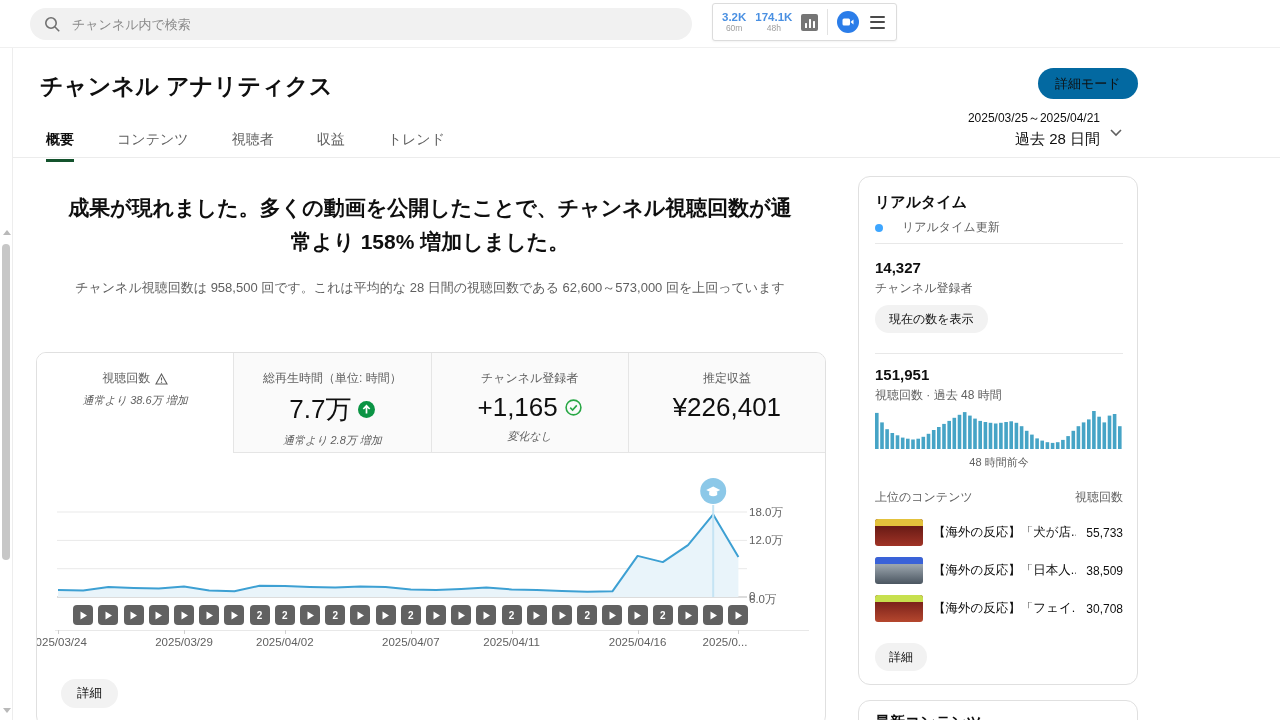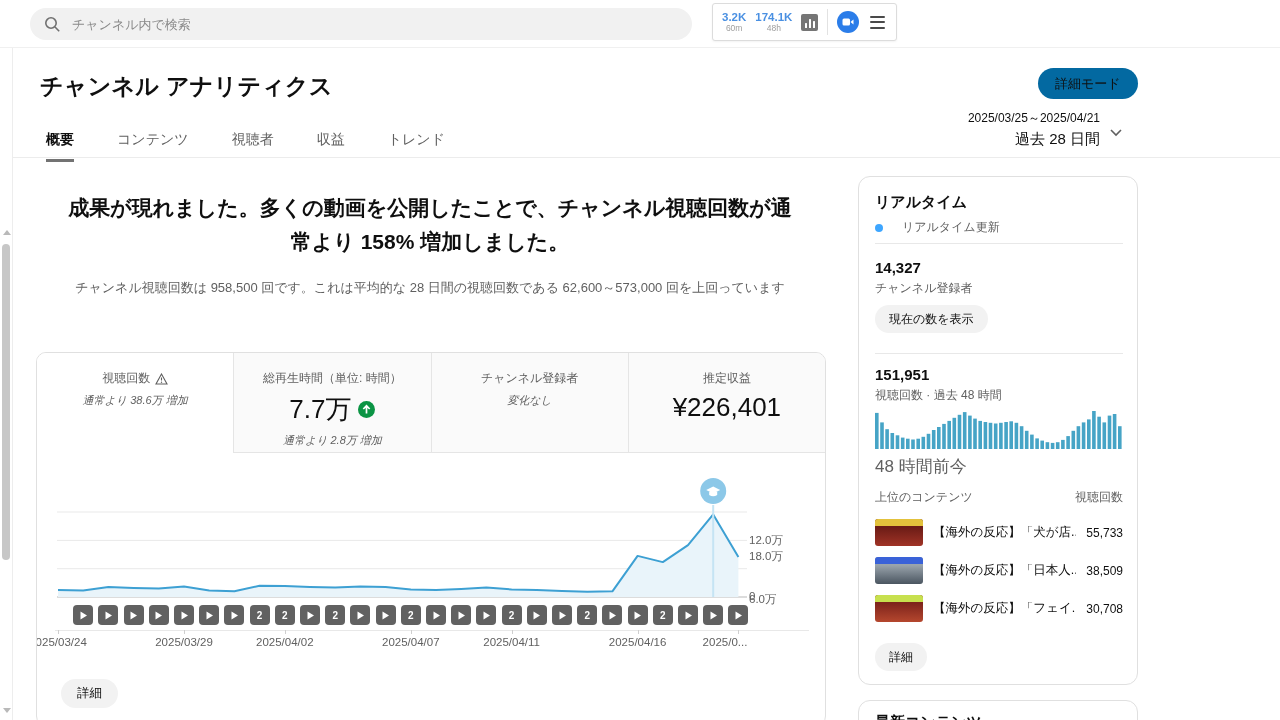--- a/index.html
+++ b/index.html
@@ -31,21 +31,21 @@
     border-right:4px solid transparent;border-bottom:5px solid #b9b9b9}
   .scroll-thumb{position:absolute;left:2px;top:244px;width:8px;height:316px;background:#c7c7c7;border-radius:4px}
   .scroll-down{position:absolute;left:3px;top:708px;width:0;height:0;border-left:4px solid transparent;
     border-right:4px solid transparent;border-top:5px solid #b9b9b9}
   
   .page-title{position:absolute;left:40px;top:71px;font-size:23px;font-weight:700;letter-spacing:.3px}
   .adv-btn{position:absolute;left:1038px;top:68px;height:31px;padding:0 17px;background:#0369a1;border:none;
     border-radius:16px;font-size:13px;font-weight:500;color:#0f0f0f;font-family:inherit;cursor:pointer}
   .tabs{position:absolute;left:46px;top:131px;display:flex;gap:43px}
   .tab{font-size:14px;color:#606060;padding-bottom:10px;cursor:pointer;white-space:nowrap}
-  .tab.active{color:#0f0f0f;font-weight:700;border-bottom:3px solid #737373}
+  .tab.active{color:#0f0f0f;font-weight:700;border-bottom:3px solid #14532d}
   .tabs-underline{position:absolute;left:13px;top:157px;width:1267px;height:1px;background:#ececec}
   .daterange{position:absolute;left:920px;top:110px;width:180px;text-align:right;cursor:pointer}
   .dr-range{font-size:12px;color:#0f0f0f}
   .dr-label{font-size:15px;color:#0f0f0f;margin-top:3px}
   .dr-chev{position:absolute;left:1106px;top:122px}
   
   .insight-headline{position:absolute;left:63px;top:191px;width:734px;text-align:center;font-size:21px;
     font-weight:700;line-height:1.62}
   .insight-sub{position:absolute;left:63px;top:277px;width:734px;text-align:center;font-size:13px;
     color:#606060;line-height:1.7}
@@ -74,22 +74,22 @@
   .rt-card{position:absolute;left:858px;top:176px;width:280px;height:509px;background:#fff;
     border:1px solid #e0e0e0;border-radius:12px}
   .rt-title{position:absolute;left:16px;top:16px;font-size:15px;font-weight:700}
   .rt-live{position:absolute;left:16px;top:42px;display:flex;align-items:center;gap:19px;font-size:12px;color:#606060}
   .rt-dot{width:8px;height:8px;border-radius:50%;background:#3ea6ff}
   .rt-div{position:absolute;left:16px;width:248px;height:1px;background:#e8e8e8}
   .rt-big{position:absolute;left:16px;font-size:15px;font-weight:700}
   .rt-sub{position:absolute;left:16px;font-size:12px;color:#606060}
   .rt-pill{position:absolute;left:16px;height:28px;padding:0 14px;background:#f2f2f2;border:none;border-radius:14px;
     font-size:12px;font-weight:500;color:#0f0f0f;font-family:inherit;cursor:pointer}
-  .rt-axis{position:absolute;left:16px;top:278px;width:248px;display:flex;justify-content:flex-start;
-    font-size:17px;color:#606060}
+  .rt-axis{position:absolute;left:16px;top:278px;width:248px;display:flex;justify-content:center;
+    font-size:11px;color:#606060}
   .tc-header{position:absolute;left:16px;top:312px;width:248px;display:flex;justify-content:space-between;
     font-size:12px;color:#606060}
   .tc-row{position:absolute;left:16px;width:248px;height:27px;display:flex;align-items:center;gap:10px;cursor:pointer}
   .tc-thumb{width:48px;height:27px;border-radius:3px;position:relative;overflow:hidden;flex:none}
   .tc-stripe{position:absolute;left:0;top:0;right:0;height:7px}
   .tc-title{flex:1;font-size:12.5px;white-space:nowrap;overflow:hidden}
   .tc-views{font-size:12px;text-align:right}
   .latest-card{position:absolute;left:858px;top:700px;width:280px;height:70px;background:#fff;
     border:1px solid #e0e0e0;border-radius:12px}
   .latest-title{position:absolute;left:16px;top:12px;font-size:15px;font-weight:700}
@@ -184,20 +184,27 @@
           <svg width="17" height="17" viewBox="0 0 17 17">
             <circle cx="8.5" cy="8.5" r="8.5" fill="#0b9444"></circle>
             <path d="M8.5 12.5 V5.2 M5.3 8 L8.5 4.8 L11.7 8" fill="none" stroke="#fff" stroke-width="1.7"></path>
           </svg>
         </div>
         <div class="m-note">通常より 2.8万 増加</div>
       </div>
       <div class="metric-cell">
         <div class="m-label">
           <span>チャンネル登録者</span>
+        </div>
+        <div class="m-value">
+          <span>+1,165</span>
+          <svg width="17" height="17" viewBox="0 0 17 17">
+            <circle cx="8.5" cy="8.5" r="7.4" fill="none" stroke="#28a745" stroke-width="1.6"></circle>
+            <path d="M5.2 8.7 L7.6 11 L11.8 6.4" fill="none" stroke="#28a745" stroke-width="1.6"></path>
+          </svg>
         </div>
         <div class="m-note">変化なし</div>
       </div>
       <div class="metric-cell">
         <div class="m-label">
           <span>推定収益</span>
         </div>
         <div class="m-value">
           <span>¥226,401</span>
         </div>
@@ -214,21 +221,21 @@
         <polyline points="1.0,118.9 26.2,119.4 51.4,116.1 76.6,117.0 101.8,117.5 127.0,115.6 152.2,119.4 177.4,120.3 202.6,114.7 227.8,115.1 253.0,116.1 278.2,116.6 303.4,115.6 328.6,116.1 353.8,118.4 379.0,118.9 404.2,118.0 429.4,116.6 454.6,118.4 479.8,118.9 505.0,119.9 530.2,120.8 555.4,120.3 580.6,84.9 605.8,91.1 631.0,74.1 656.2,43.4 681.4,85.9" fill="none" stroke="#3da0d3" stroke-width="2" stroke-linejoin="round"></polyline>
         <line x1="656.2" y1="34" x2="656.2" y2="126" stroke="#c5e4f4" stroke-width="2"></line>
         <g>
           <circle cx="656.2" cy="20" r="13" fill="#8cc8e8"></circle>
           <path d="M649.2 19 L656.2 15.5 L663.2 19 L656.2 22.5 Z" fill="#fff"></path>
           <path d="M652.2 21 v3 q4 2.6 8 0 v-3" fill="#fff"></path>
         </g>
       </svg>
     </div>
   <button class="detail-btn">詳細</button>
-<div class="y-tick" style="top: 152.04px; margin-top: 44px;">18.0万</div>
+<div class="y-tick" style="top: 152.04px;">18.0万</div>
     <div class="y-tick" style="top: 180.36px;">12.0万</div>
     <div class="y-tick" style="top: 208.68px; margin-top: 30px;">6.0万</div>
     <div class="y-tick" style="top: 237px;">0</div>
     <div class="vid-icon" style="left: 36.2px;">
       <svg width="9" height="9" viewBox="0 0 9 9">
         <path d="M1.5 0.5 L8 4.5 L1.5 8.5 Z" fill="#fff"></path>
       </svg>
     </div>
     <div class="vid-icon" style="left: 61.4px;">
       <svg width="9" height="9" viewBox="0 0 9 9">

